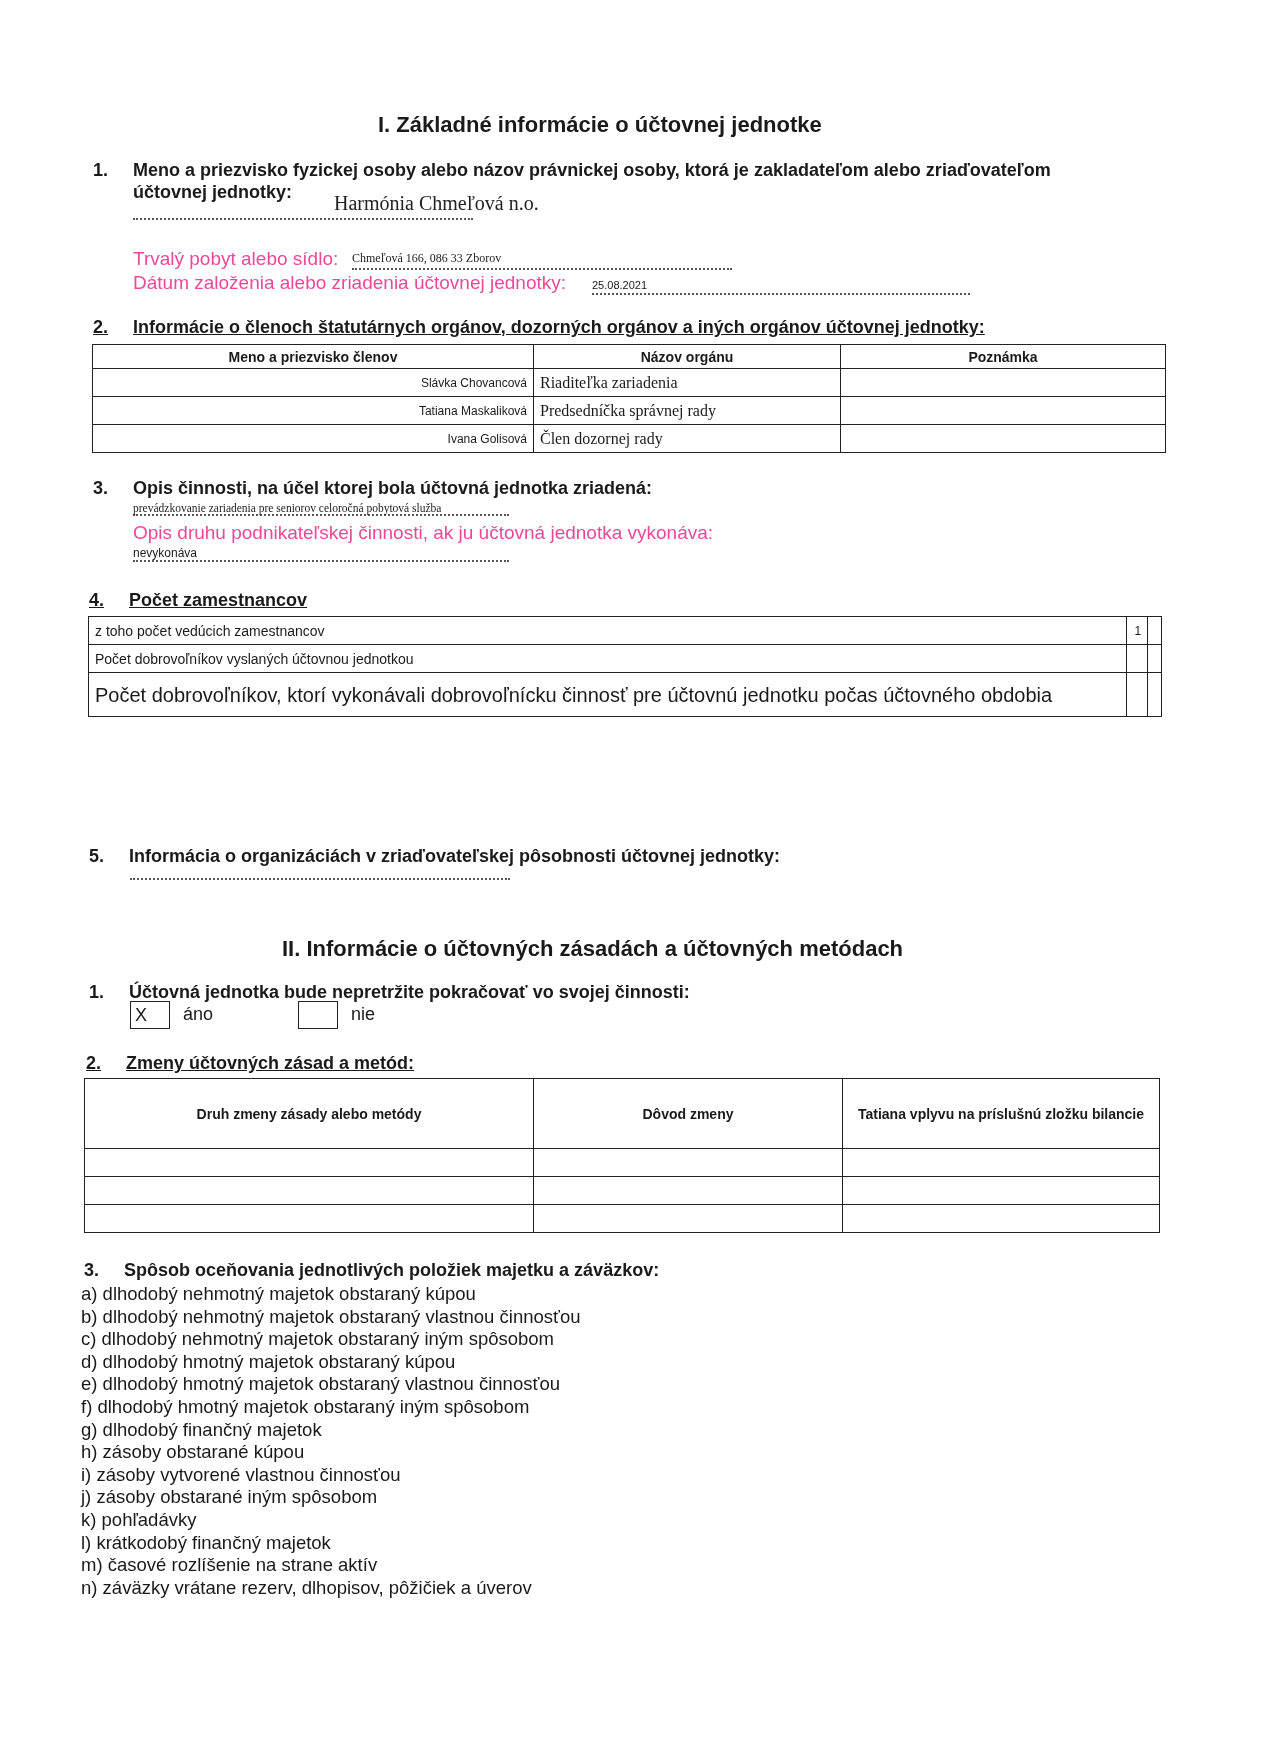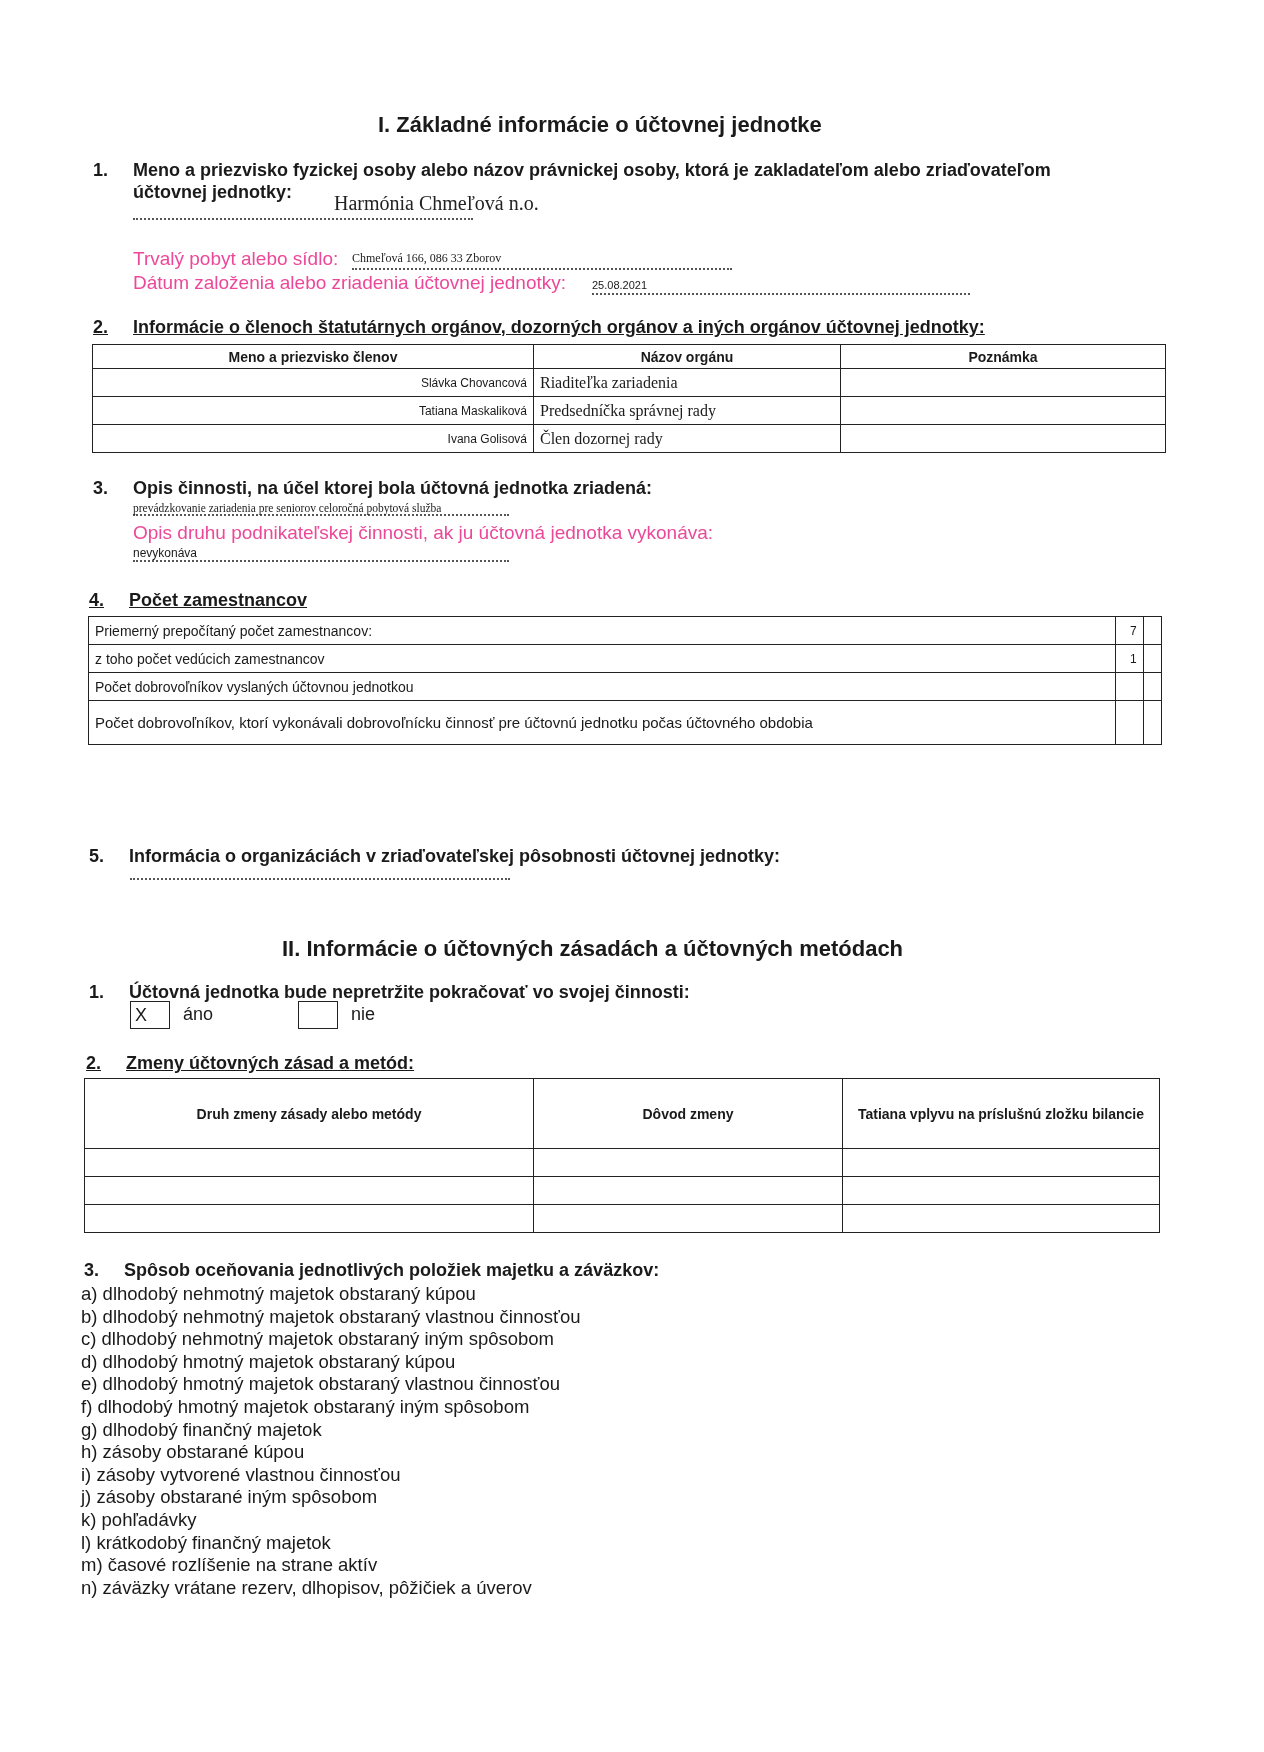--- a/index.html
+++ b/index.html
@@ -77,36 +77,31 @@
 <div class="abs dots serif-val" style="left:133px; top:502px; width:376px; font-size:11.5px;">prevádzkovanie zariadenia pre seniorov celoročná pobytová služba</div>
 <div class="abs lbl" style="left:133px; top:522px;">Opis druhu podnikateľskej činnosti, ak ju účtovná jednotka vykonáva:</div>
 <div class="abs dots" style="left:133px; top:546px; width:376px; font-size:12px;">nevykonáva</div>
 
 <div class="abs q" style="left:89px; top:590px;">
   <span class="qnum u">4.</span><span class="u">Počet zamestnancov</span>
 </div>
 <table class="grid" style="left:88px; top:616px; width:1074px;">
   <tbody>
   <tr style="height:28px;">
-    <td style="font-size:14px;">Priemerný prepočítaný počet zamestnancov:</td>
-    <td class="cell-sans">7</td>
-    <td></td>
-  </tr>
-  <tr style="height:28px;">
     <td style="font-size:14px;">z toho počet vedúcich zamestnancov</td>
     <td class="cell-sans">1</td>
     <td></td>
   </tr>
   <tr style="height:28px;">
     <td style="font-size:14px;">Počet dobrovoľníkov vyslaných účtovnou jednotkou</td>
     <td class="cell-sans"></td>
     <td></td>
   </tr>
   <tr style="height:44px;">
-    <td style="font-size:15px; line-height:26px;">Počet dobrovoľníkov, ktorí vykonávali dobrovoľnícku činnosť pre účtovnú jednotku počas účtovného obdobia</td>
+    <td style="font-size:20px; line-height:26px;">Počet dobrovoľníkov, ktorí vykonávali dobrovoľnícku činnosť pre účtovnú jednotku počas účtovného obdobia</td>
     <td class="cell-sans"></td>
     <td></td>
   </tr>
 </tbody>
   </table>
 
 <div class="abs q" style="left:89px; top:846px;">
   <span class="qnum">5.</span><span>Informácia o organizáciách v zriaďovateľskej pôsobnosti účtovnej jednotky:</span>
 </div>
 <div class="abs dots" style="left:130px; top:872px; width:380px; height:6px;"></div>

